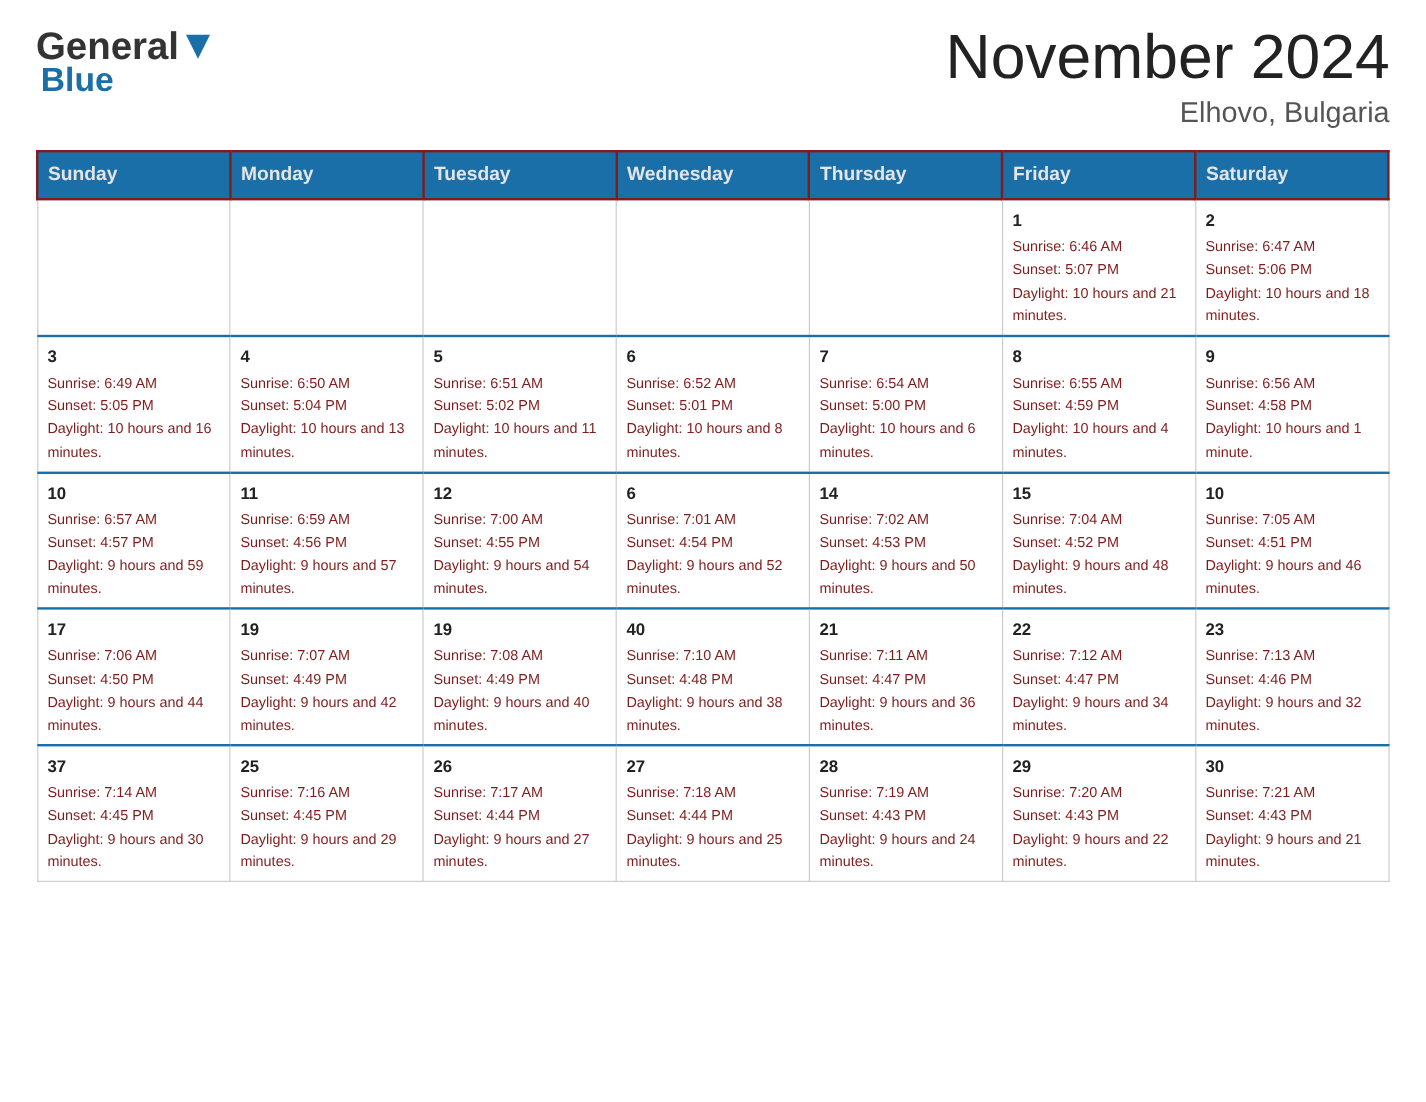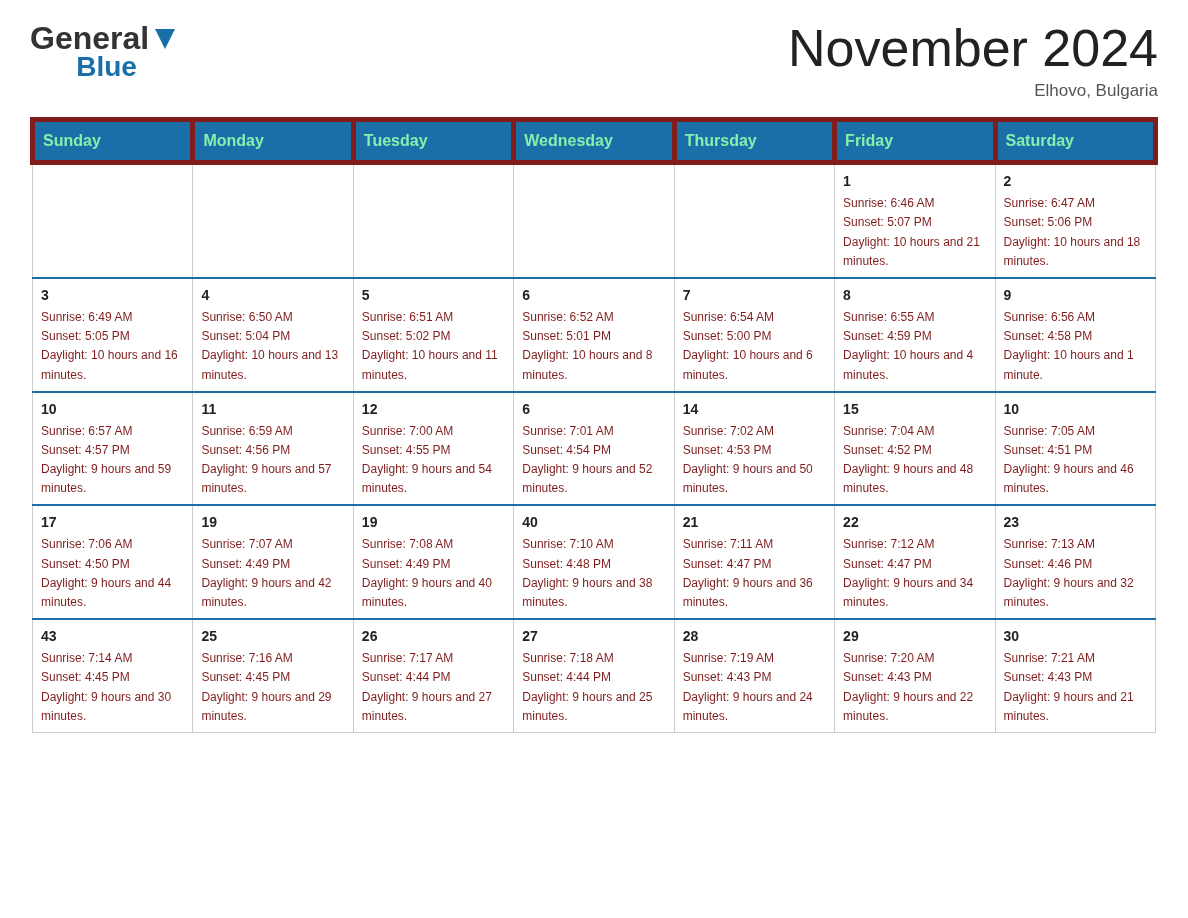--- a/index.html
+++ b/index.html
@@ -13,50 +13,50 @@
     }
     .header-area {
       display: flex;
       justify-content: space-between;
       align-items: flex-start;
       margin-bottom: 16px;
     }
     .logo-area {
       display: flex;
       flex-direction: column;
-      align-items: center;
+      align-items: flex-start;
     }
     .title-area {
       text-align: right;
       margin-left: 10px;
     }
     .month-title {
       font-size: 52px;
       font-weight: normal;
       color: #222;
       line-height: 1.1;
     }
     .location-title {
-      font-size: 17px;
+      font-size: 24px;
       color: #555;
       margin-top: 4px;
     }
     .calendar-table {
       width: 100%;
       border-collapse: collapse;
       border: 1px solid #aaa;
     }
     .calendar-table th {
       background-color: #1a6fa8;
-      color: #86efac;
+      color: #e5e5e5;
       font-size: 16px;
       font-weight: bold;
       padding: 10px 8px;
       text-align: left;
-      border: 5px solid #7f1d1d;
+      border: 2px solid #7f1d1d;
     }
     .calendar-table td {
       vertical-align: top;
       padding: 6px 8px;
       border: 1px solid #ccc;
       width: 14.28%;
       min-height: 100px;
       font-size: 12.5px;
       color: #333;
       line-height: 1.5;
@@ -215,21 +215,21 @@
         <span class="day-number">22</span>
         <span class="day-info">Sunrise: 7:12 AM<br>Sunset: 4:47 PM<br>Daylight: 9 hours and 34 minutes.</span>
       </td>
         <td>
         <span class="day-number">23</span>
         <span class="day-info">Sunrise: 7:13 AM<br>Sunset: 4:46 PM<br>Daylight: 9 hours and 32 minutes.</span>
       </td>
       </tr>
       <tr>
         <td>
-        <span class="day-number">43</span>
+        <span class="day-number">37</span>
         <span class="day-info">Sunrise: 7:14 AM<br>Sunset: 4:45 PM<br>Daylight: 9 hours and 30 minutes.</span>
       </td>
         <td>
         <span class="day-number">25</span>
         <span class="day-info">Sunrise: 7:16 AM<br>Sunset: 4:45 PM<br>Daylight: 9 hours and 29 minutes.</span>
       </td>
         <td>
         <span class="day-number">26</span>
         <span class="day-info">Sunrise: 7:17 AM<br>Sunset: 4:44 PM<br>Daylight: 9 hours and 27 minutes.</span>
       </td>

